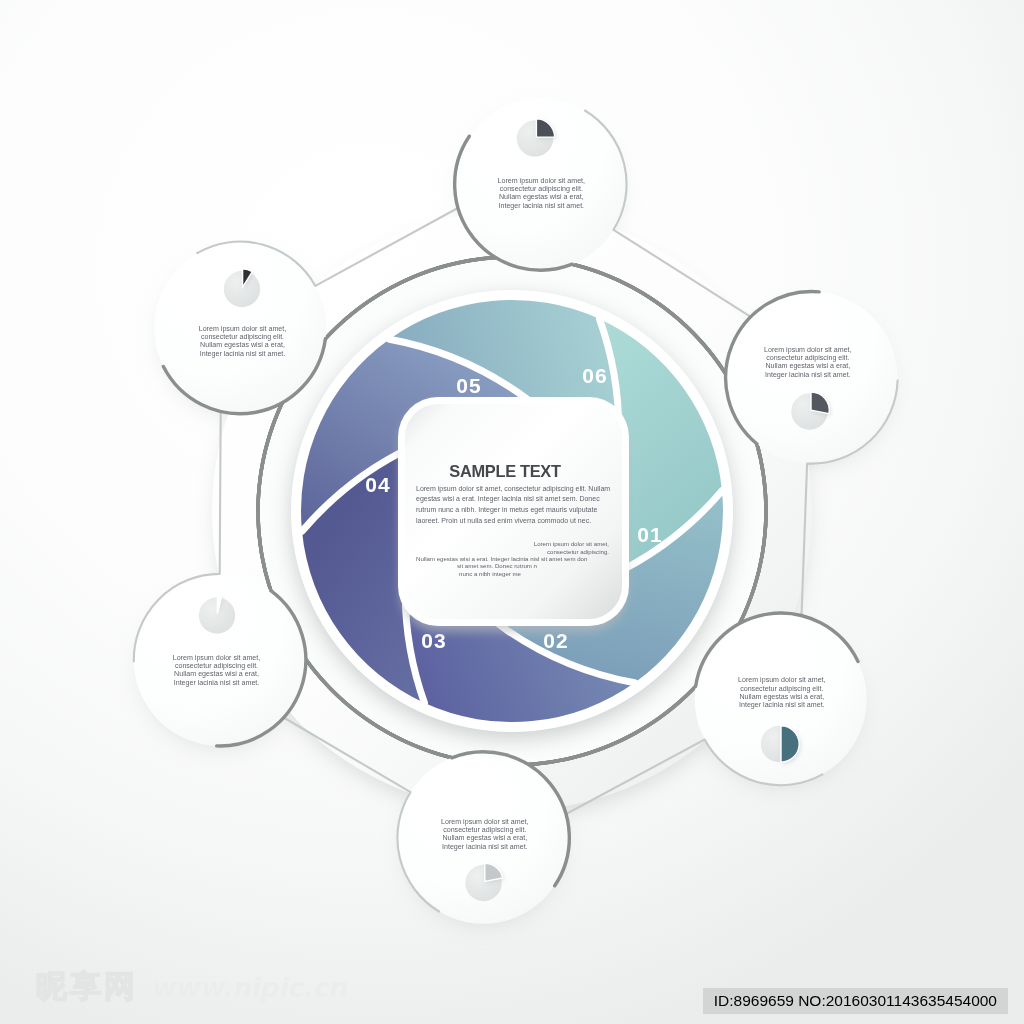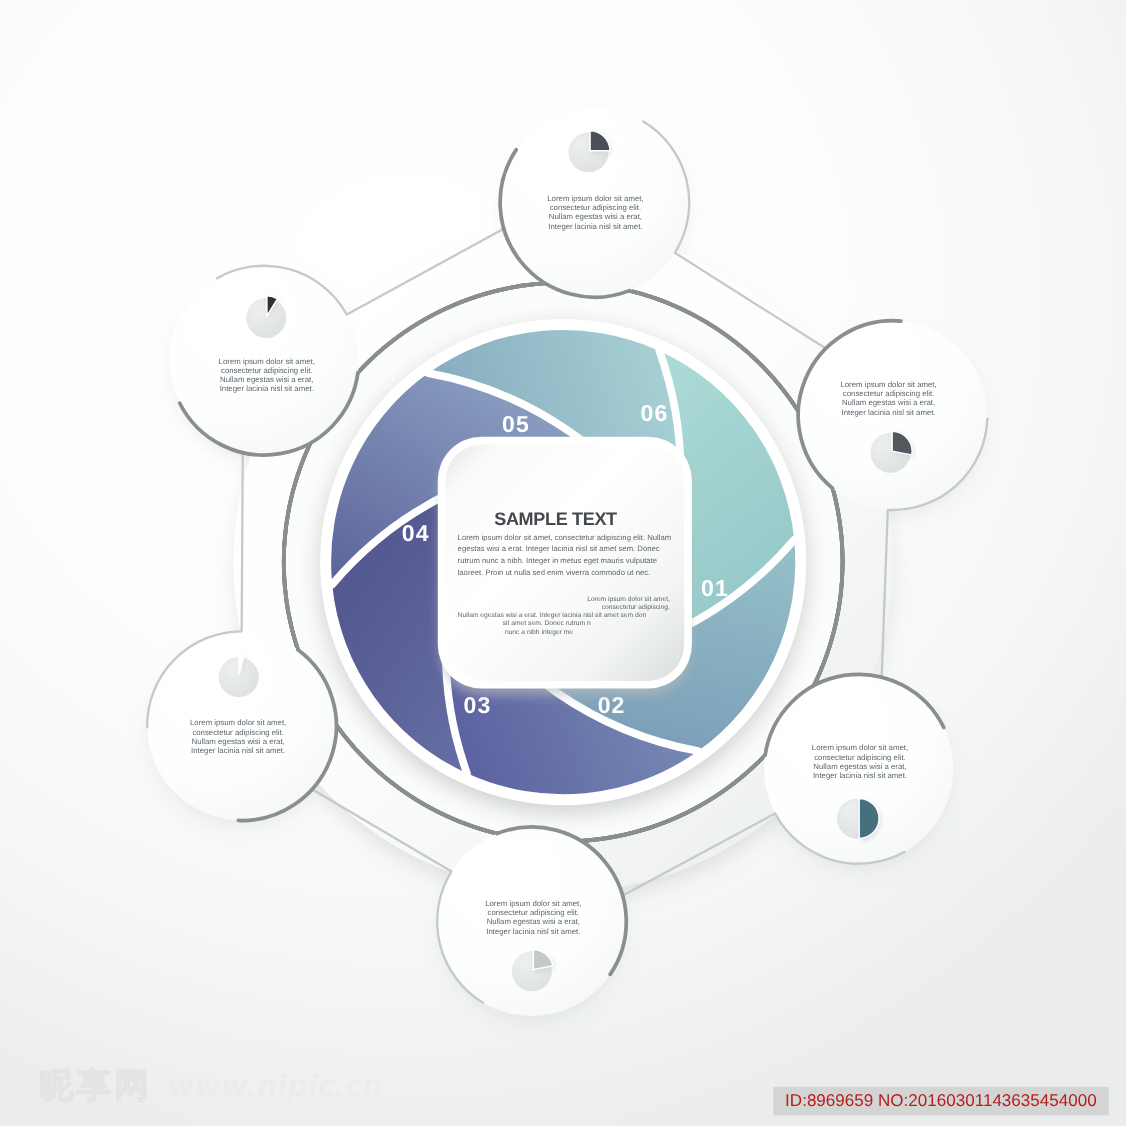--- a/index.html
+++ b/index.html
@@ -14,21 +14,21 @@
      font-family:"Liberation Sans",sans-serif;letter-spacing:-0.3px;}
   text.bodytext{fill:#5f636a;font-size:7px;font-family:"Liberation Sans",sans-serif;}
   text.bodytext2{fill:#5f636a;font-size:6.1px;font-family:"Liberation Sans",sans-serif;}
   text.nodetext{fill:#5f636a;font-size:7.1px;font-family:"Liberation Sans",sans-serif;}
   .wm{position:absolute;}
   #wm-cn{left:36px;bottom:16px;display:flex;align-items:center;gap:14px;}
   #wm-cn .glyph{font-size:31px;color:#f4f5f5;font-weight:bold;
      -webkit-text-stroke:1.5px #e3e5e5;font-family:"DejaVu Sans",sans-serif;letter-spacing:3px;}
   #wm-cn .url{font-size:27px;color:#ebeded;font-style:italic;font-weight:bold;
      font-family:"DejaVu Sans",sans-serif;letter-spacing:-.5px;}
-  #wm-id{right:16px;bottom:10px;background:#d3d5d5;color:#b91c1c;font-size:15.5px;
+  #wm-id{right:16px;bottom:10px;background:#d3d5d5;color:#000000;font-size:15.5px;
      padding:4px 11px;font-family:"Liberation Sans",sans-serif;}
 </style>
 </head>
 <body>
 
 <div id="stage">
 <svg class="layer" viewBox="0 0 1024 1024">
   <defs>
     <linearGradient id="g1" gradientUnits="userSpaceOnUse" x1="700" y1="320" x2="610" y2="700">
           <stop offset="0" stop-color="#a9dbd5"></stop>

